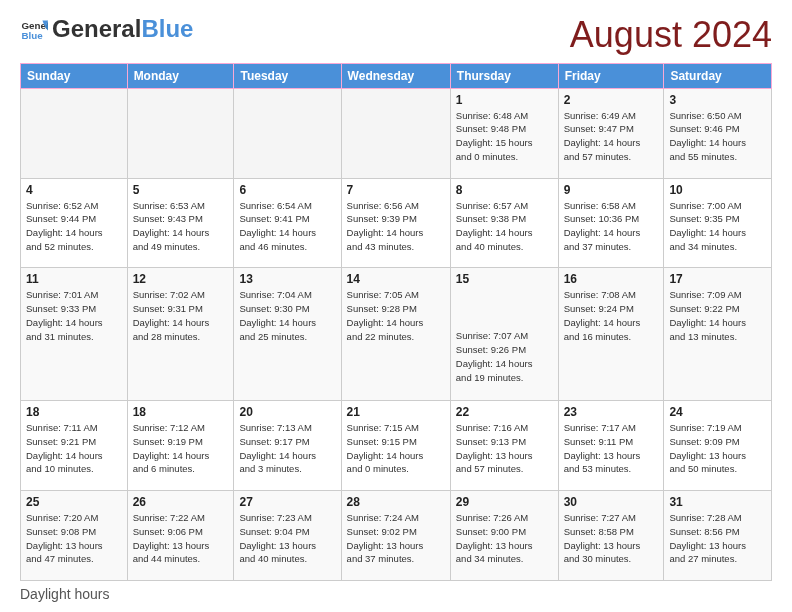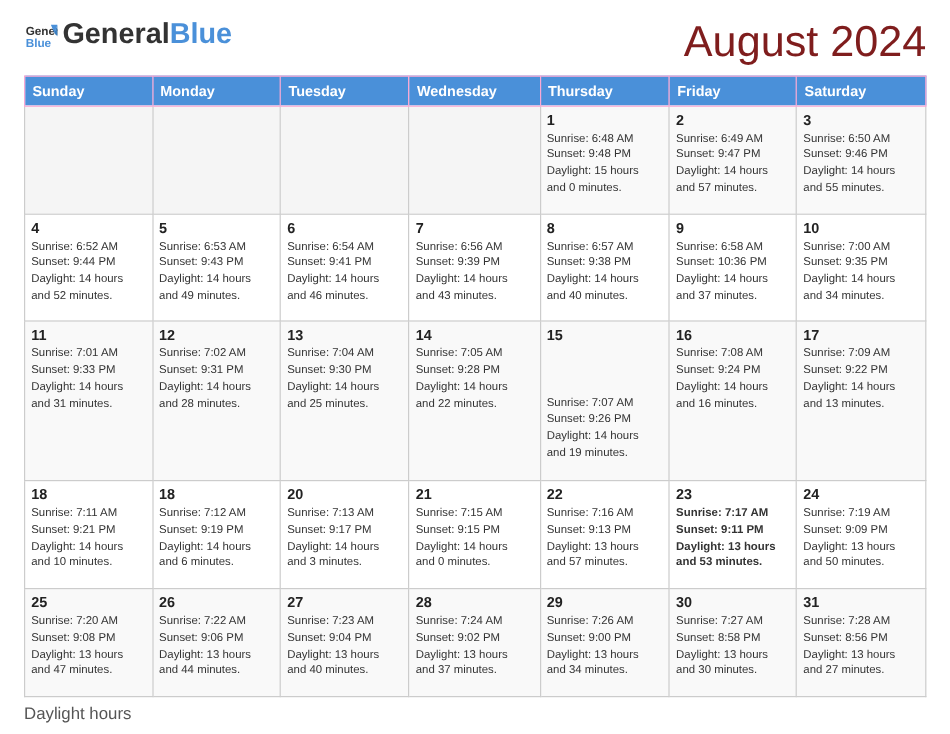--- a/index.html
+++ b/index.html
@@ -289,21 +289,21 @@
           </td>
           <td>
             <span class="day-number">22</span>
             <div class="day-info" style="white-space: pre-line;">Sunrise: 7:16 AM
 Sunset: 9:13 PM
 Daylight: 13 hours
 and 57 minutes.</div>
           </td>
           <td>
             <span class="day-number">23</span>
-            <div class="day-info" style="white-space: pre-line; font-weight: bold;">Sunrise: 7:17 AM
+            <div class="day-info" style="white-space: pre-line;">Sunrise: 7:17 AM
 Sunset: 9:11 PM
 Daylight: 13 hours
 and 53 minutes.</div>
           </td>
           <td>
             <span class="day-number">24</span>
             <div class="day-info" style="white-space: pre-line;">Sunrise: 7:19 AM
 Sunset: 9:09 PM
 Daylight: 13 hours
 and 50 minutes.</div>

